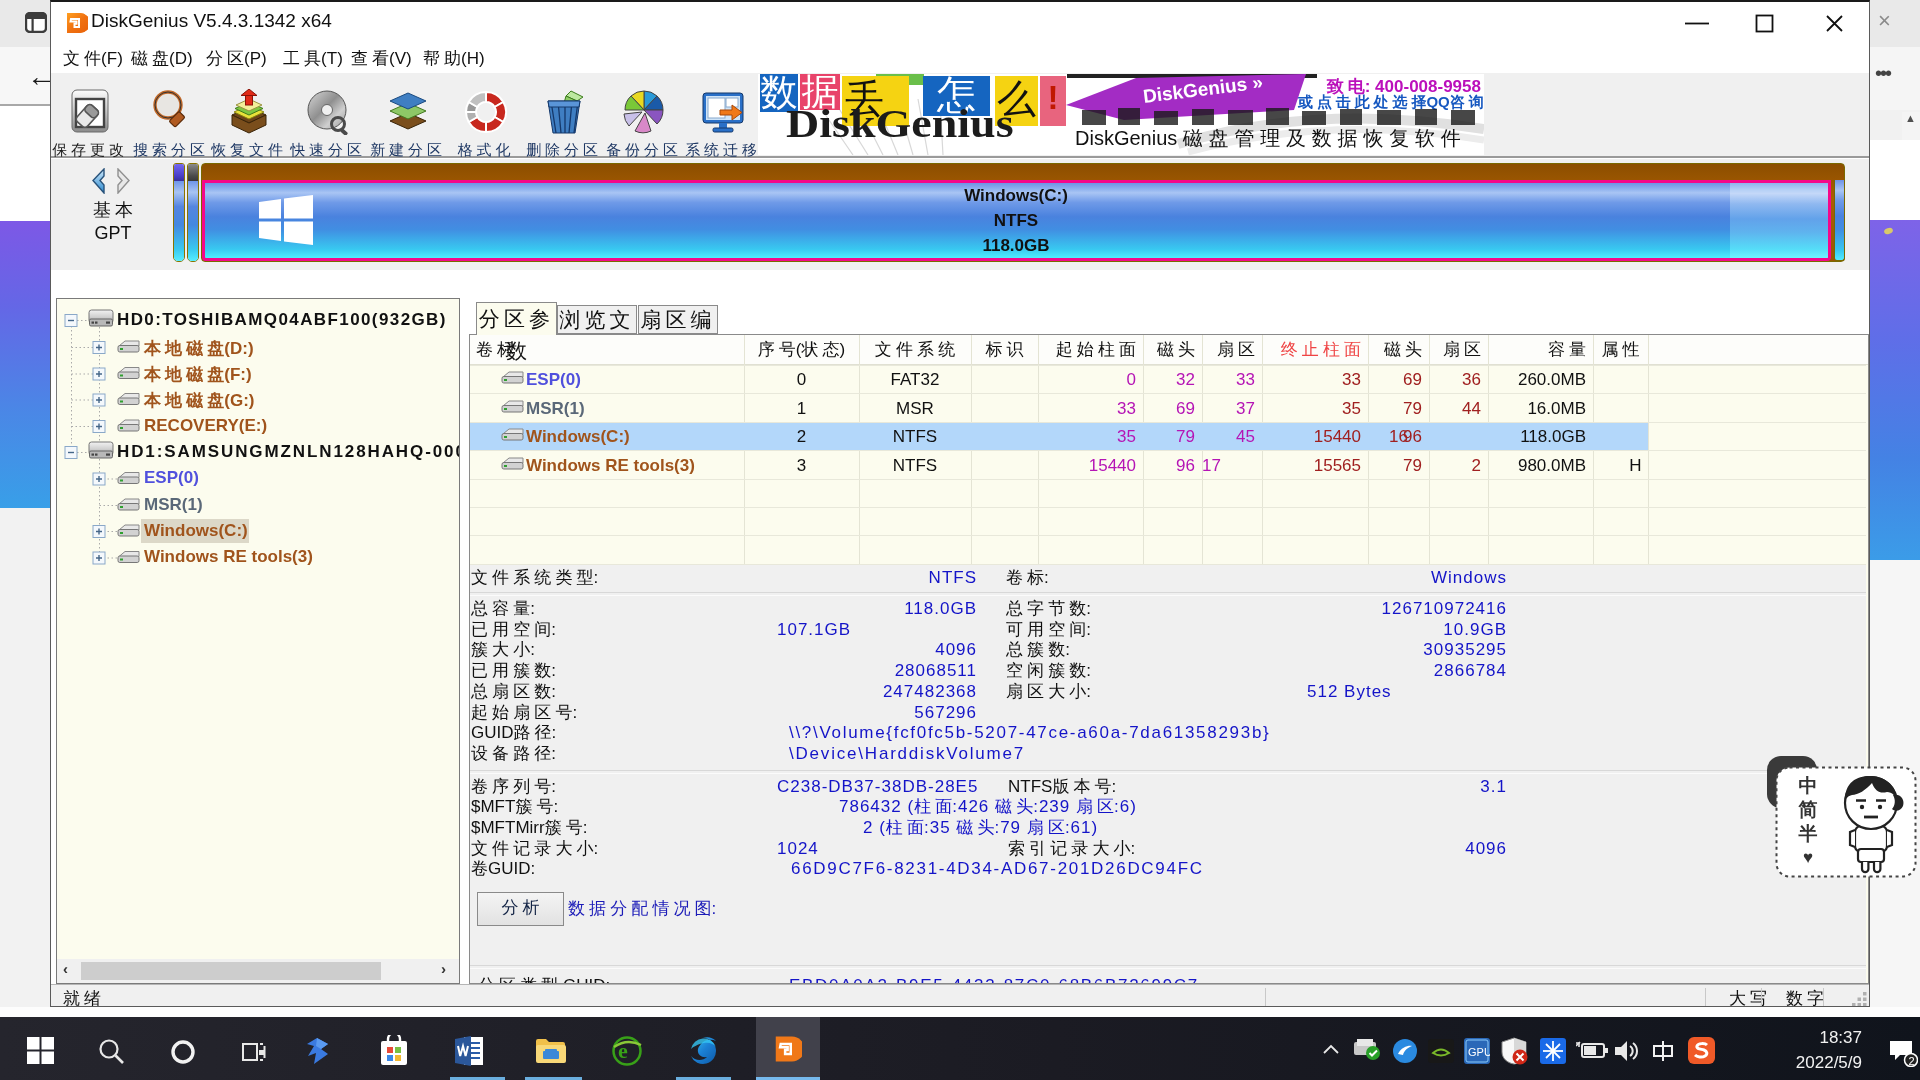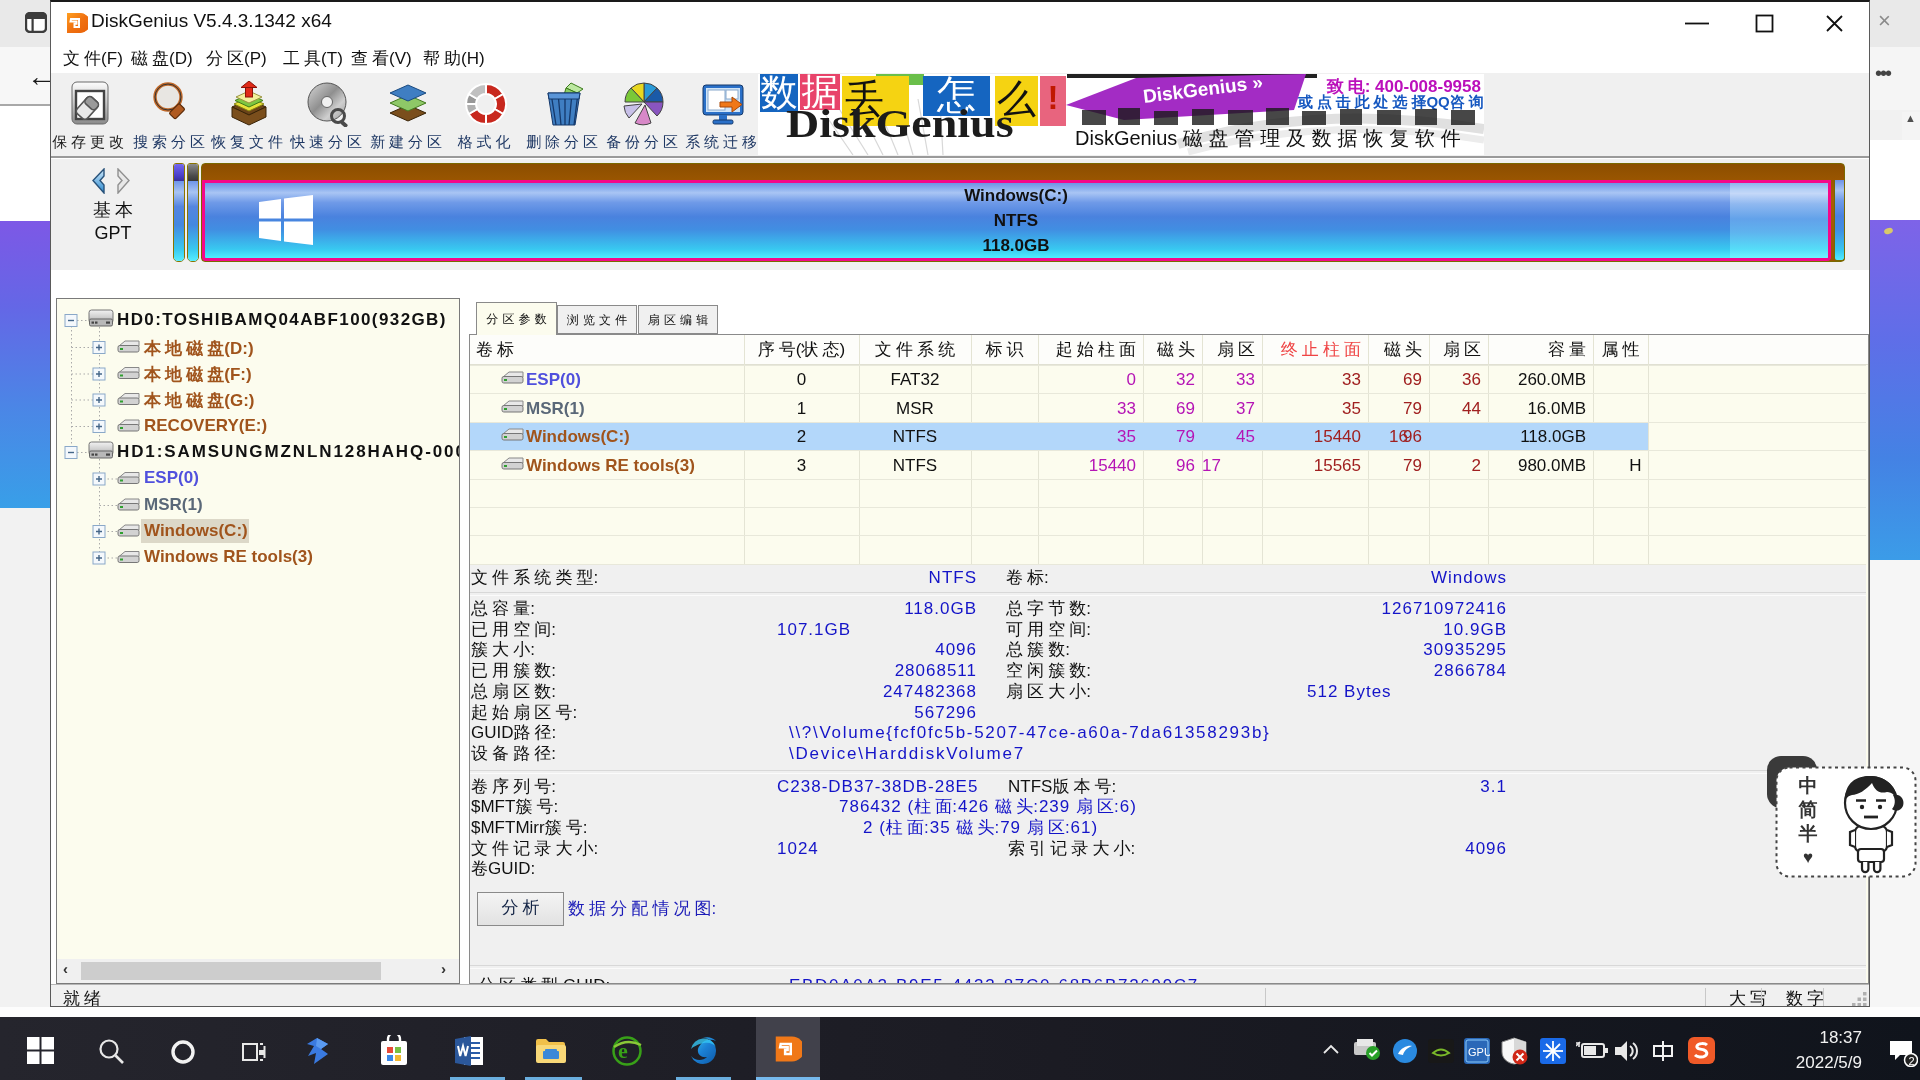--- a/index.html
+++ b/index.html
@@ -2,28 +2,28 @@
 <html><head><meta charset="utf-8">
 <style>
 html,body{margin:0;padding:0;width:1920px;height:1080px;overflow:hidden;background:#f2f2f2;
  font-family:"Liberation Sans",sans-serif;-webkit-font-smoothing:antialiased}
 .ab{position:absolute;white-space:nowrap}
 .c{letter-spacing:4.1px;margin-right:-4.1px}
 .c15{letter-spacing:3.9px;margin-right:-3.9px}
 #win{position:absolute;left:50px;top:0;width:1820px;height:1007px;background:#fff;border:1px solid #5a5a5a;border-top:2px solid #1a1a1a;box-sizing:border-box;overflow:hidden}
 .menu{font-size:17px;color:#111;white-space:nowrap}
 .tool{position:absolute;left:0;top:71px;width:1818px;height:85px;background:#f0f0f0;border-bottom:2px solid #9a9a9a;box-sizing:border-box}
-.tbtn{position:absolute;top:8px;width:76px;text-align:center}
+.tbtn{position:absolute;top:16px;width:76px;text-align:center}
 .tbtn .lab{font-size:15px;color:#1f3864;margin-top:2px;letter-spacing:3.9px}
 .diskarea{position:absolute;left:0;top:157px;width:1818px;height:111px;background:#f0f0f0}
 .infoline{position:absolute;left:0;top:268px;width:1818px;height:28px;background:#f0f0f0;font-size:17px;color:#111;line-height:28px;white-space:nowrap}
 #tree{position:absolute;left:5px;top:296px;width:404px;height:686px;background:#fcfcee;border:1px solid #7a7a7a;box-sizing:border-box;overflow:hidden}
 .titem{position:absolute;font-size:17px;font-weight:bold;white-space:nowrap}
 #rpanel{position:absolute;left:418px;top:300px;width:1400px;height:682px;box-sizing:border-box}
-.tab{position:absolute;font-size:12px;color:#111;text-align:center;background:#f0f0f0;border:1px solid #8a8a8a;box-sizing:border-box}
+.tab{position:absolute;font-size:21px;color:#111;text-align:center;background:#f0f0f0;border:1px solid #8a8a8a;box-sizing:border-box}
 #grid{position:absolute;left:0;top:32px;width:1400px;height:650px;background:#fcfcee;border:1px solid #8a8a8a;box-sizing:border-box}
 .hdr{position:absolute;top:0;height:29px;background:#fdfdfa;border-bottom:1px solid #e0e0d2;font-size:17px;color:#111;line-height:29px}
 .cell{position:absolute;height:28px;line-height:28px;font-size:17px;white-space:nowrap}
 .vline{position:absolute;top:0;width:1px;background:#e4e4d4;height:229px}
 .rline{position:absolute;left:0;width:1396px;height:1px;background:#e8e8da}
 #details{position:absolute;left:0px;top:230px;width:1396px;height:418px;background:#f0f0f0;font-size:17px;overflow:hidden}
 .dl{position:absolute;color:#101010;white-space:nowrap;height:21px;line-height:21px}
 .dv{position:absolute;color:#1414c8;white-space:nowrap;height:21px;line-height:21px;letter-spacing:1px}
 #status{position:absolute;left:0;top:982px;width:1818px;height:25px;background:#f0f0f0;border-top:1px solid #b5b5b5;box-sizing:border-box;font-size:17px;color:#111}
 #taskbar{position:absolute;left:0;top:1017px;width:1920px;height:63px;background:linear-gradient(90deg,#25252d,#1b1b23 55%,#10141c);z-index:40}
@@ -508,20 +508,21 @@
           <div class="dv" style="left:837px;top:210.5px;width:200px;text-align:right">3.1</div>
     <div class="dl" style="left:1px;top:231.2px">$MFT<span class="c">簇号</span>:</div>
           <div class="dv" style="left:369px;top:231.2px">786432 (<span class="c">柱面</span>:426 <span class="c">磁头</span>:239 <span class="c">扇区</span>:6)</div>
     <div class="dl" style="left:1px;top:251.9px">$MFTMirr<span class="c">簇号</span>:</div>
           <div class="dv" style="left:393px;top:251.9px">2 (<span class="c">柱面</span>:35 <span class="c">磁头</span>:79 <span class="c">扇区</span>:61)</div>
     <div class="dl" style="left:1px;top:272.6px"><span class="c">文件记录大小</span>:</div>
           <div class="dv" style="left:307px;top:272.6px;width:200px;">1024</div>
     <div class="dl" style="left:538px;top:272.6px"><span class="c">索引记录大小</span>:</div>
           <div class="dv" style="left:837px;top:272.6px;width:200px;text-align:right">4096</div>
     <div class="dl" style="left:1px;top:293.3px"><span class="c">卷</span>GUID:</div>
+          <div class="dv" style="left:321px;top:293.3px;letter-spacing:1.7px">66D9C7F6-8231-4D34-AD67-201D26DC94FC</div>
     <div class="ab" style="left:7px;top:327px;width:85px;height:32px;background:linear-gradient(180deg,#f4f4f4,#e2e2e2);border:1px solid #8a8a8a;text-align:center;line-height:30px;color:#112244;font-size:17px"><span class="c">分析</span></div>
     <div class="ab" style="left:98px;top:332px;color:#1c1cb8;font-size:17px"><span class="c">数据分配情况图</span>:</div>
     <div class="ab" style="left:0;top:400px;width:1396px;height:2px;border-top:1px solid #d8d8d8;border-bottom:1px solid #fbfbfb"></div>
     <div class="dl" style="left:8px;top:410px"><span class="c">分区类型</span> GUID:</div>
     <div class="dv" style="left:319px;top:410px;letter-spacing:1.7px">EBD0A0A2-B9E5-4433-87C0-68B6B72699C7</div>
    </div>
   </div>
  </div>
 
  <div id="status">

